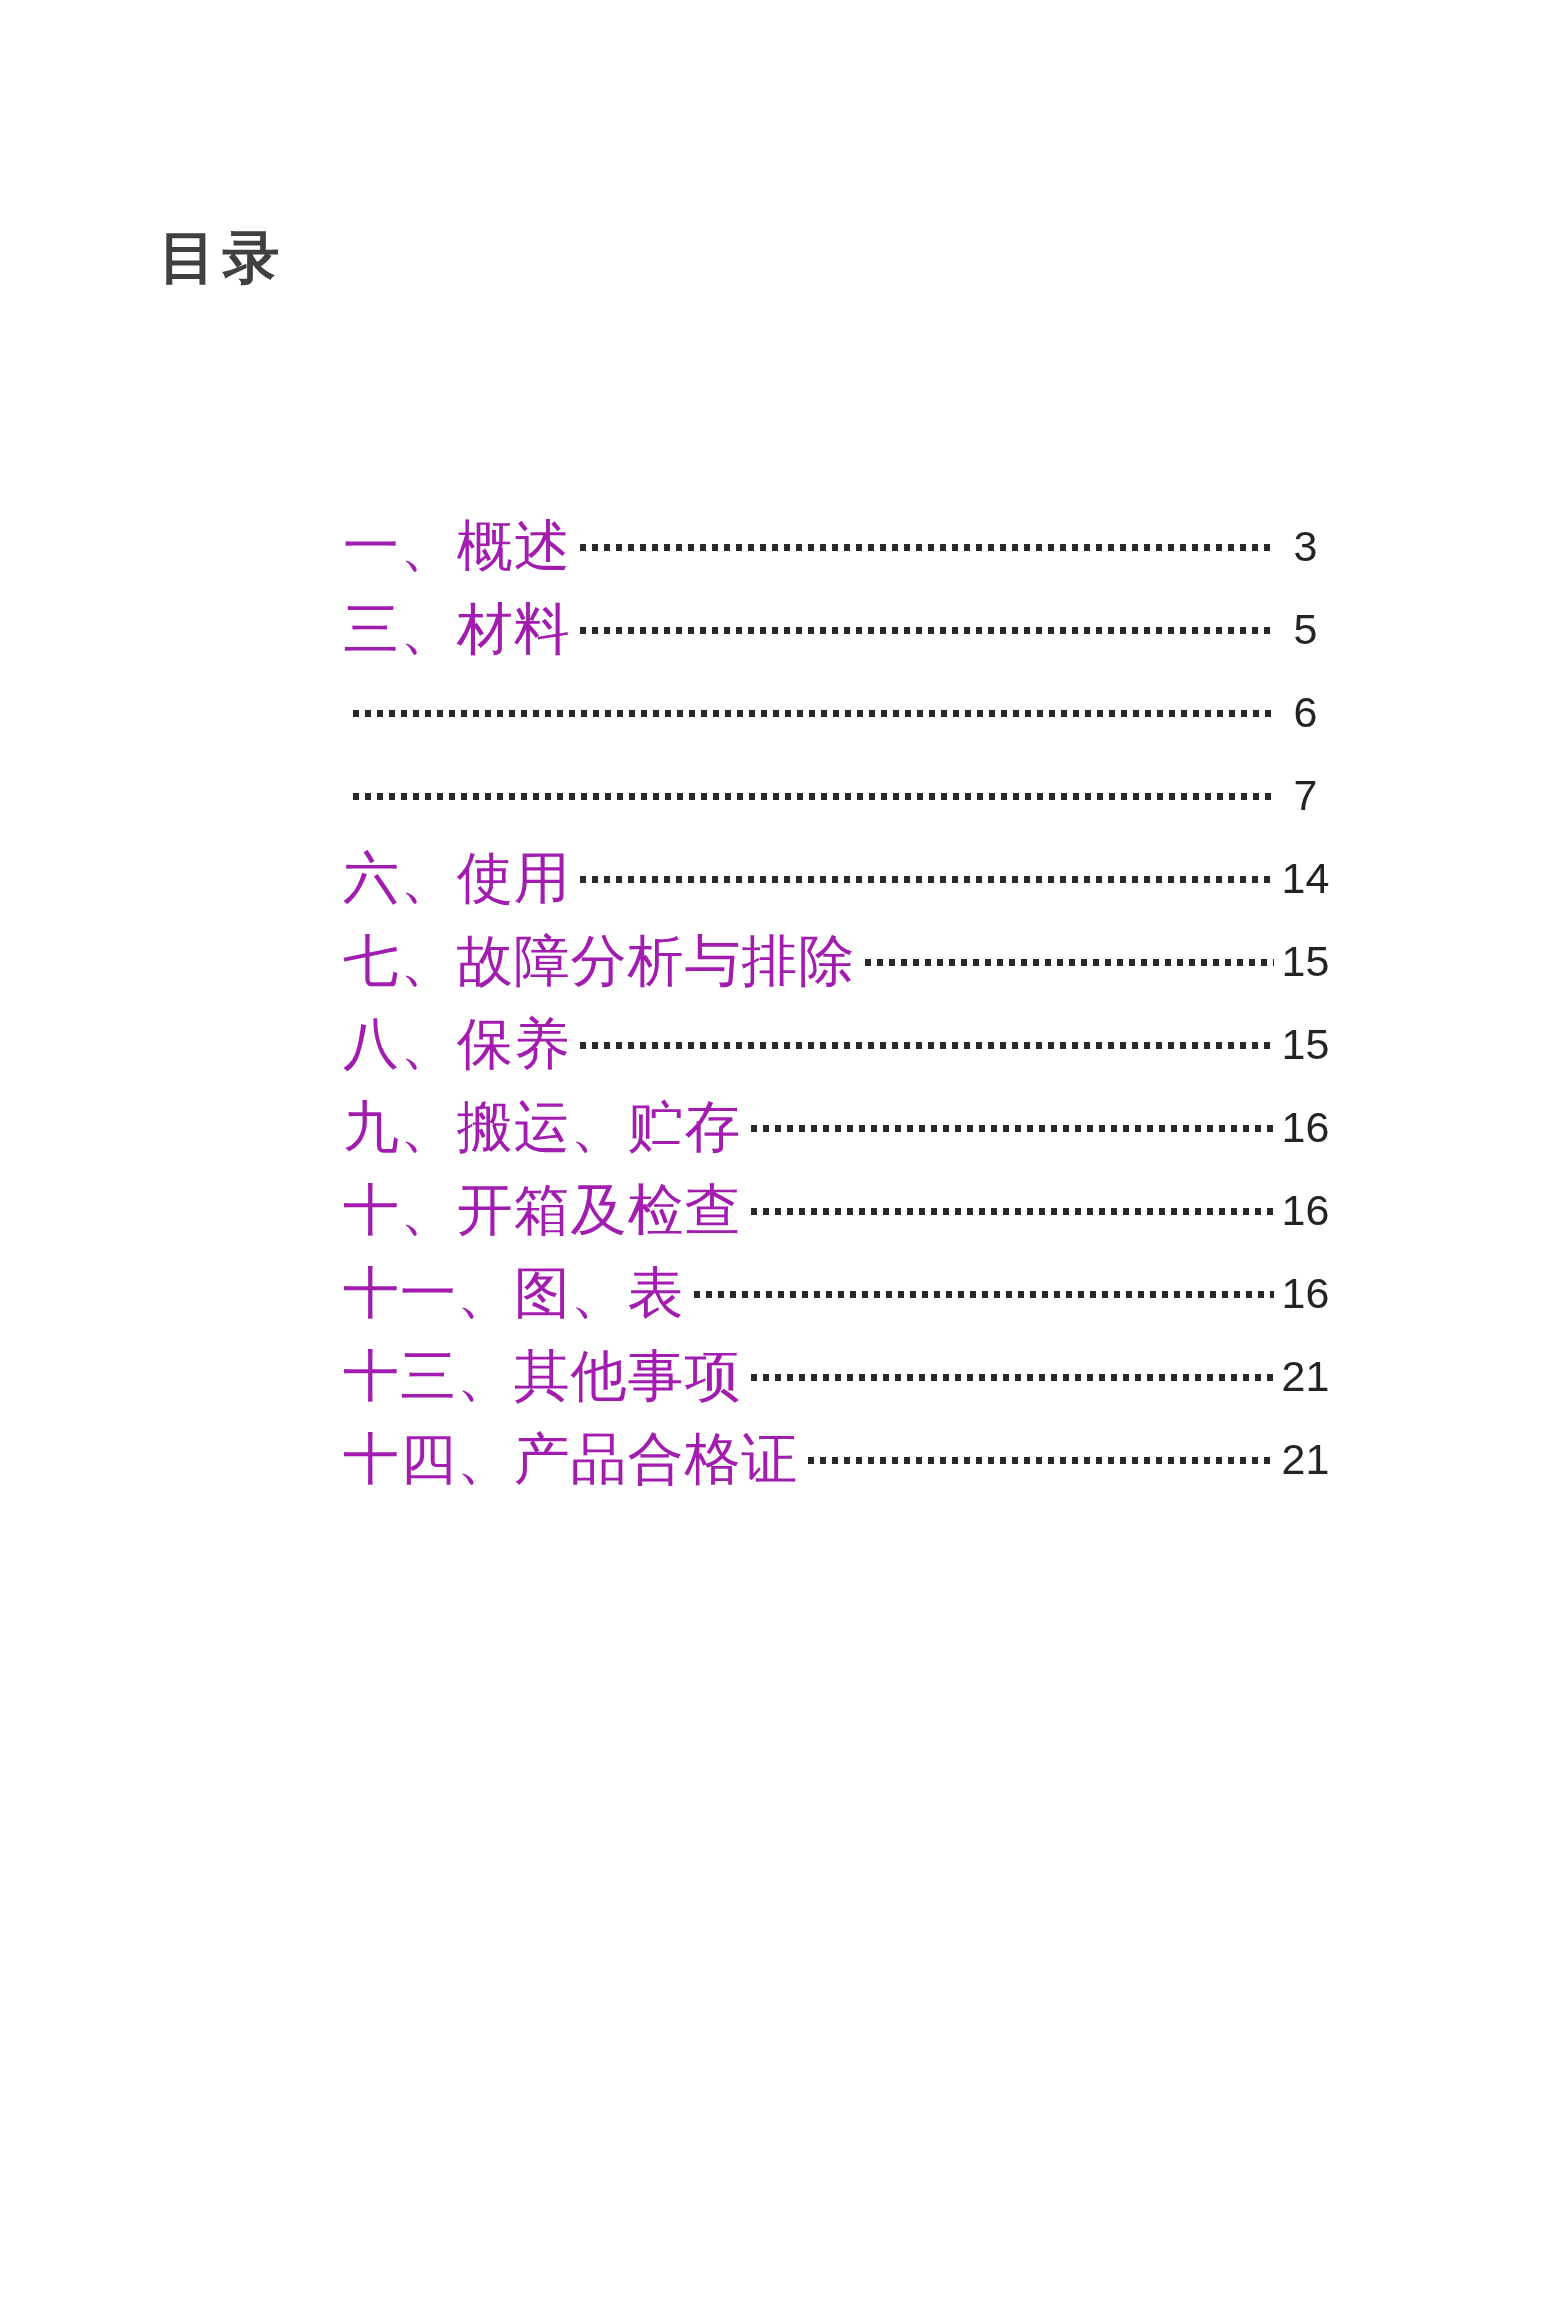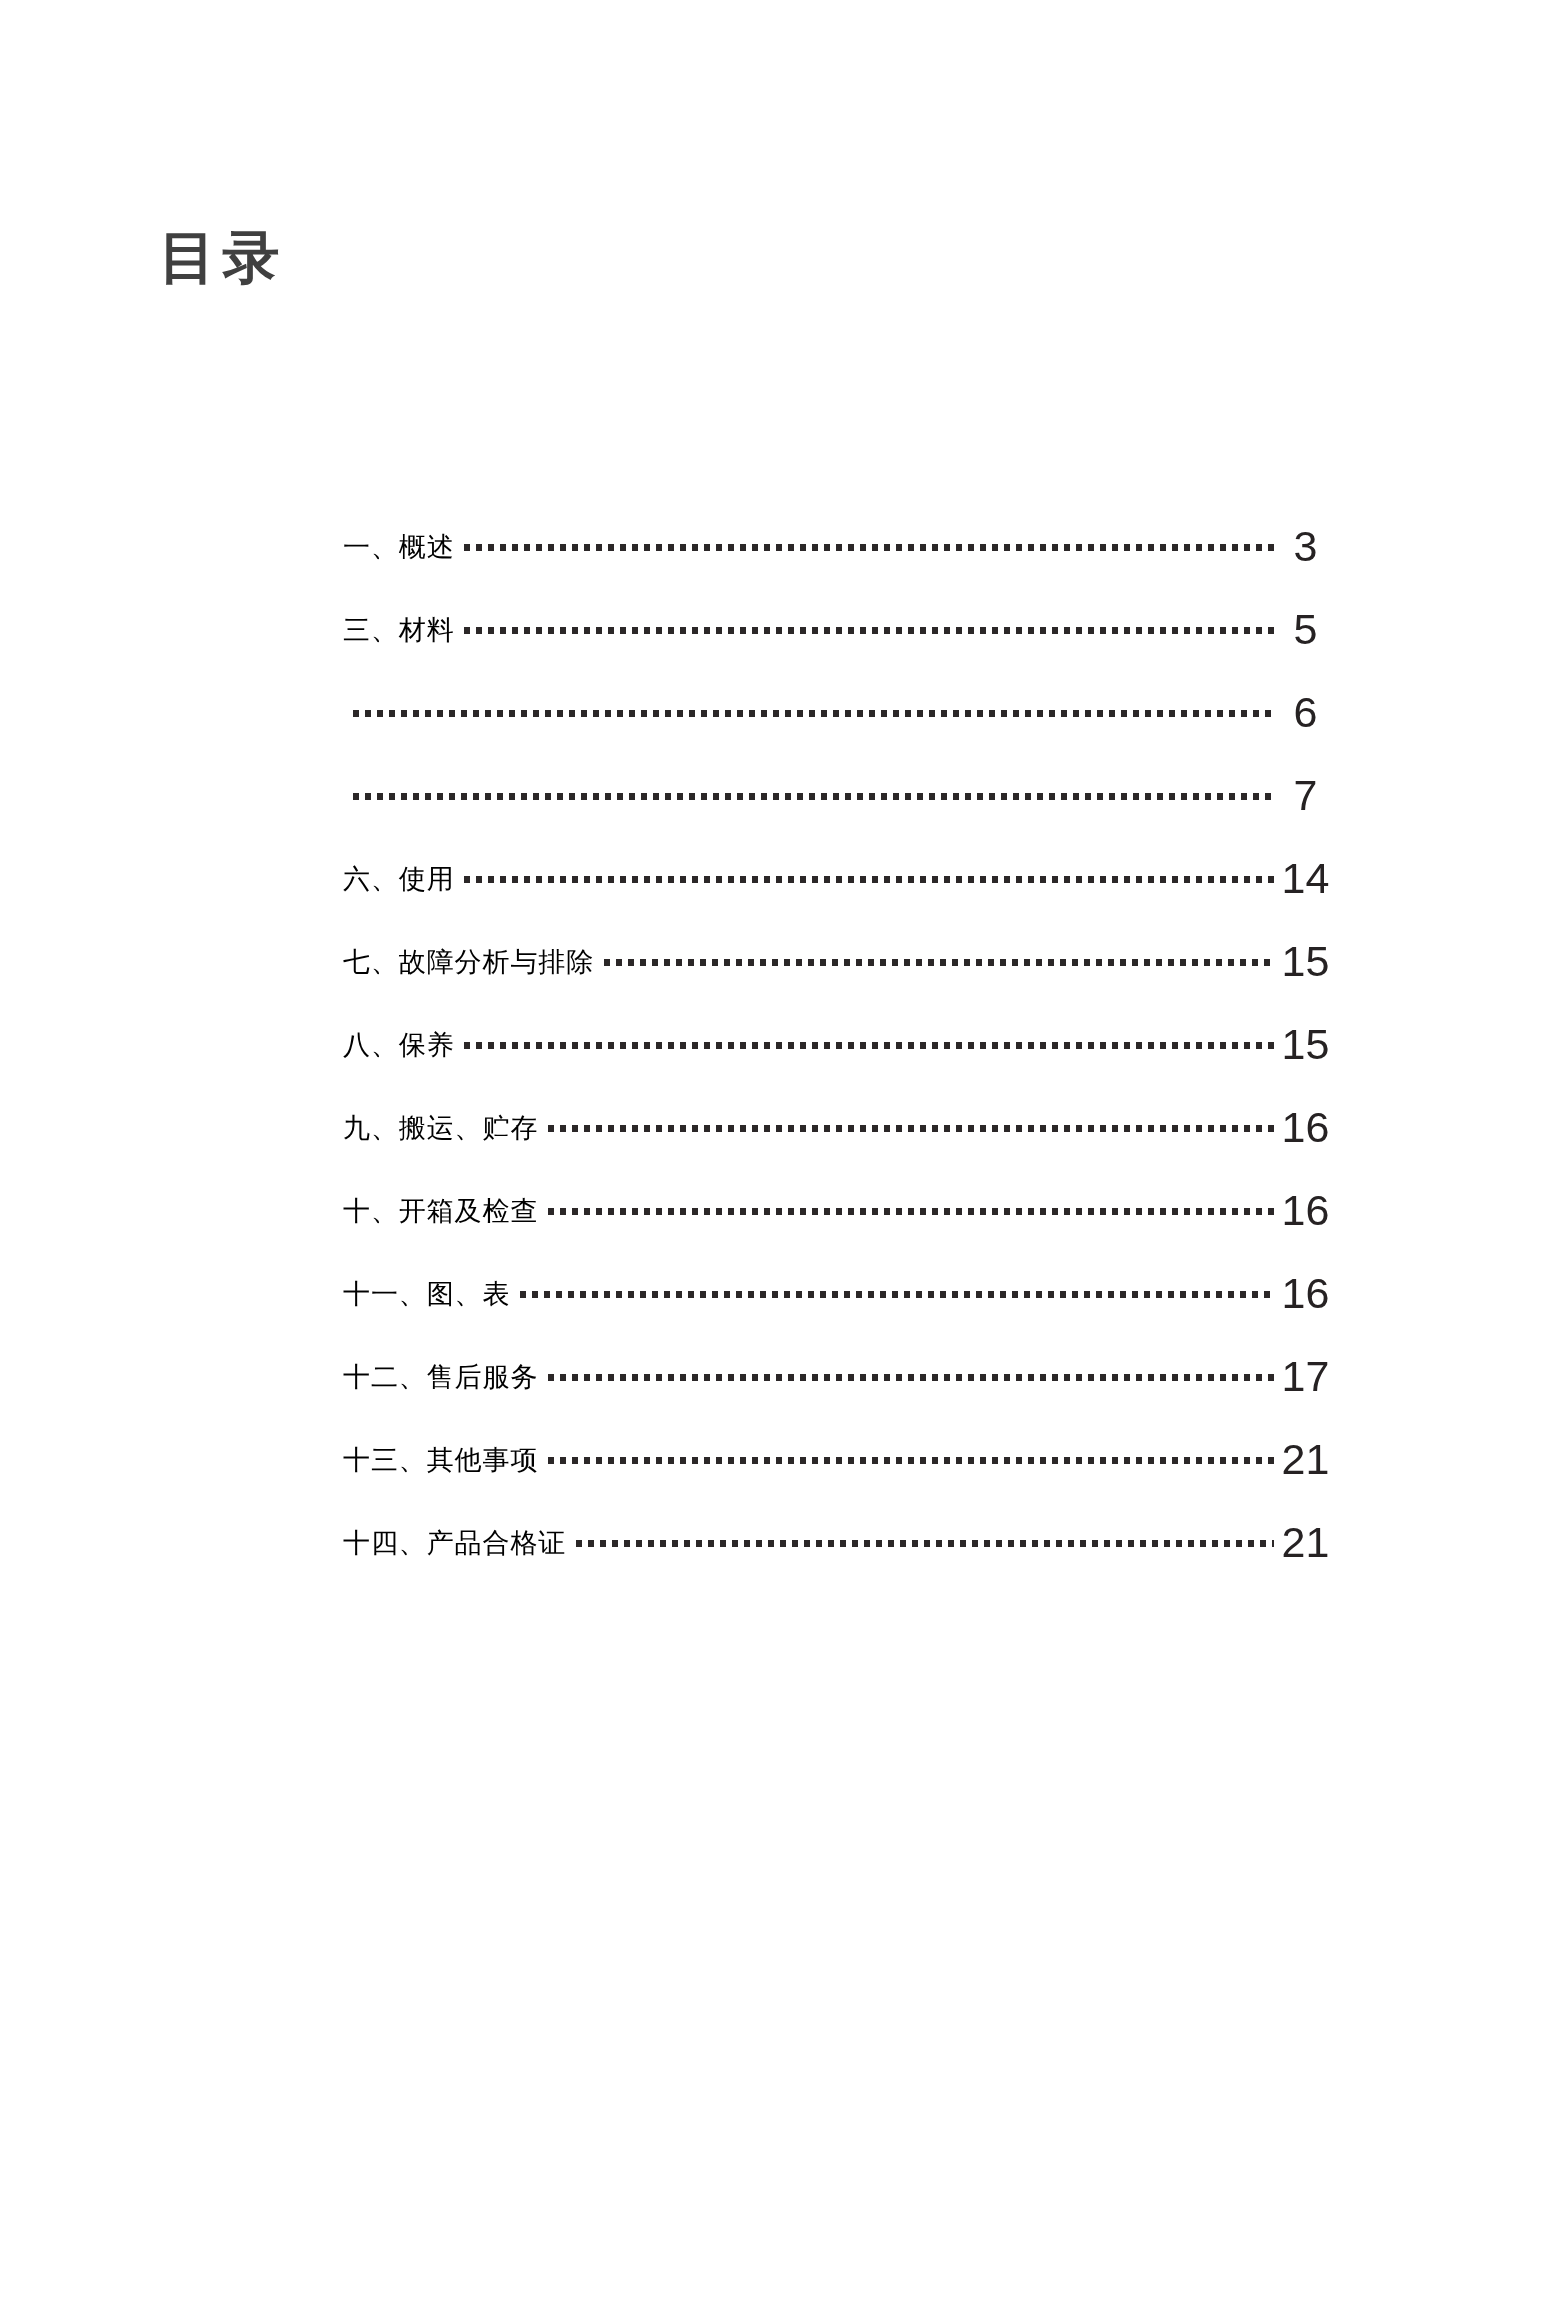--- a/index.html
+++ b/index.html
@@ -37,25 +37,25 @@
     left: 343px;
     top: 505px;
     width: 990px;
   }
   .toc-row {
     display: flex;
     align-items: center;
     height: 83px;
   }
   .toc-label {
-    font-size: 27px;
+    font-size: 56px;
     font-weight: 500;
     white-space: nowrap;
     letter-spacing: 0.9px;
-    color: #000000;
+    color: #a21caf;
   }
   .toc-leader {
     flex: 1 1 auto;
     height: 6.6px;
     margin: 1.9px 3.8px 0 9.5px;
     background-image: repeating-linear-gradient(
       to right,
       #2b2728 0px, #2b2728 6.2px,
       transparent 6.2px, transparent 12px
     );
@@ -118,25 +118,20 @@
         <span class="toc-label">十、开箱及检查</span>
         <span class="toc-leader"></span>
         <span class="toc-page">16</span>
       </div>
       <div class="toc-row">
         <span class="toc-label">十一、图、表</span>
         <span class="toc-leader"></span>
         <span class="toc-page">16</span>
       </div>
       <div class="toc-row">
-        <span class="toc-label">十二、售后服务</span>
-        <span class="toc-leader"></span>
-        <span class="toc-page">17</span>
-      </div>
-      <div class="toc-row">
         <span class="toc-label">十三、其他事项</span>
         <span class="toc-leader"></span>
         <span class="toc-page">21</span>
       </div>
       <div class="toc-row">
         <span class="toc-label">十四、产品合格证</span>
         <span class="toc-leader"></span>
         <span class="toc-page">21</span>
       </div>
     </div>

